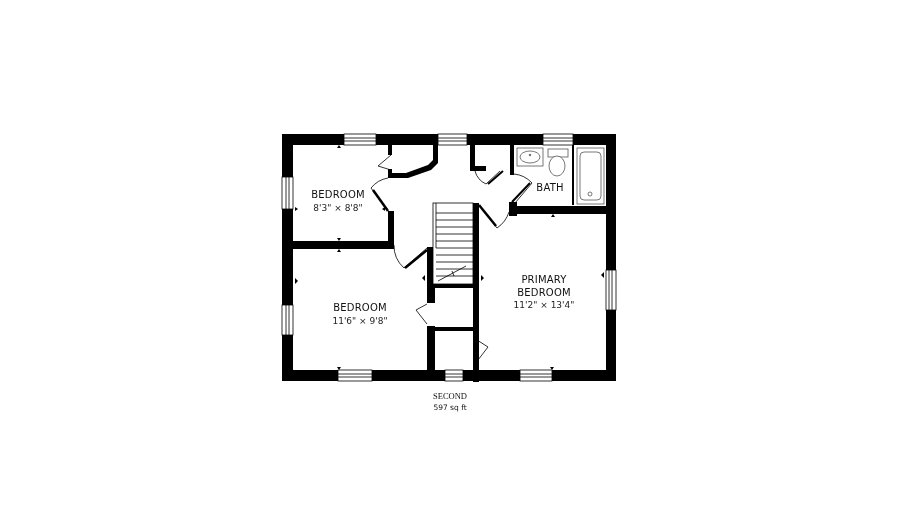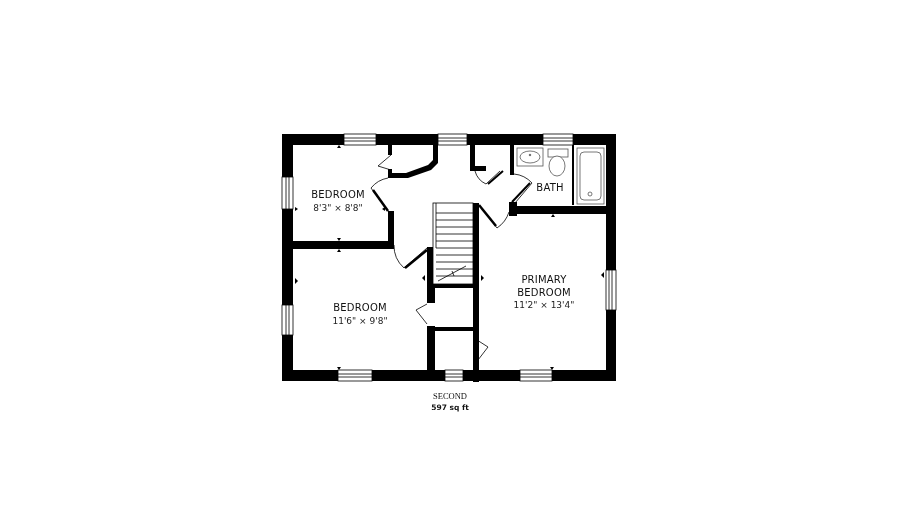--- a/index.html
+++ b/index.html
@@ -198,13 +198,13 @@
 <div class="lbl room-name" style="left:360px;top:301px;">BEDROOM</div>
 <div class="lbl room-dim" style="left:360px;top:316px;">11'6" × 9'8"</div>
 
 <div class="lbl room-name" style="left:544px;top:273px;">PRIMARY</div>
 <div class="lbl room-name" style="left:544px;top:286px;">BEDROOM</div>
 <div class="lbl room-dim" style="left:544px;top:300px;">11'2" × 13'4"</div>
 
 <div class="lbl room-name" style="left:550px;top:181px;">BATH</div>
 
 <div class="lbl floor-name" style="left:450px;top:391px;">SECOND</div>
-<div class="lbl floor-area" style="left:450px;top:403px;font-weight:bold;">597 sq ft</div>
+<div class="lbl floor-area" style="left:450px;top:403px;">597 sq ft</div>
 
 </body></html>

